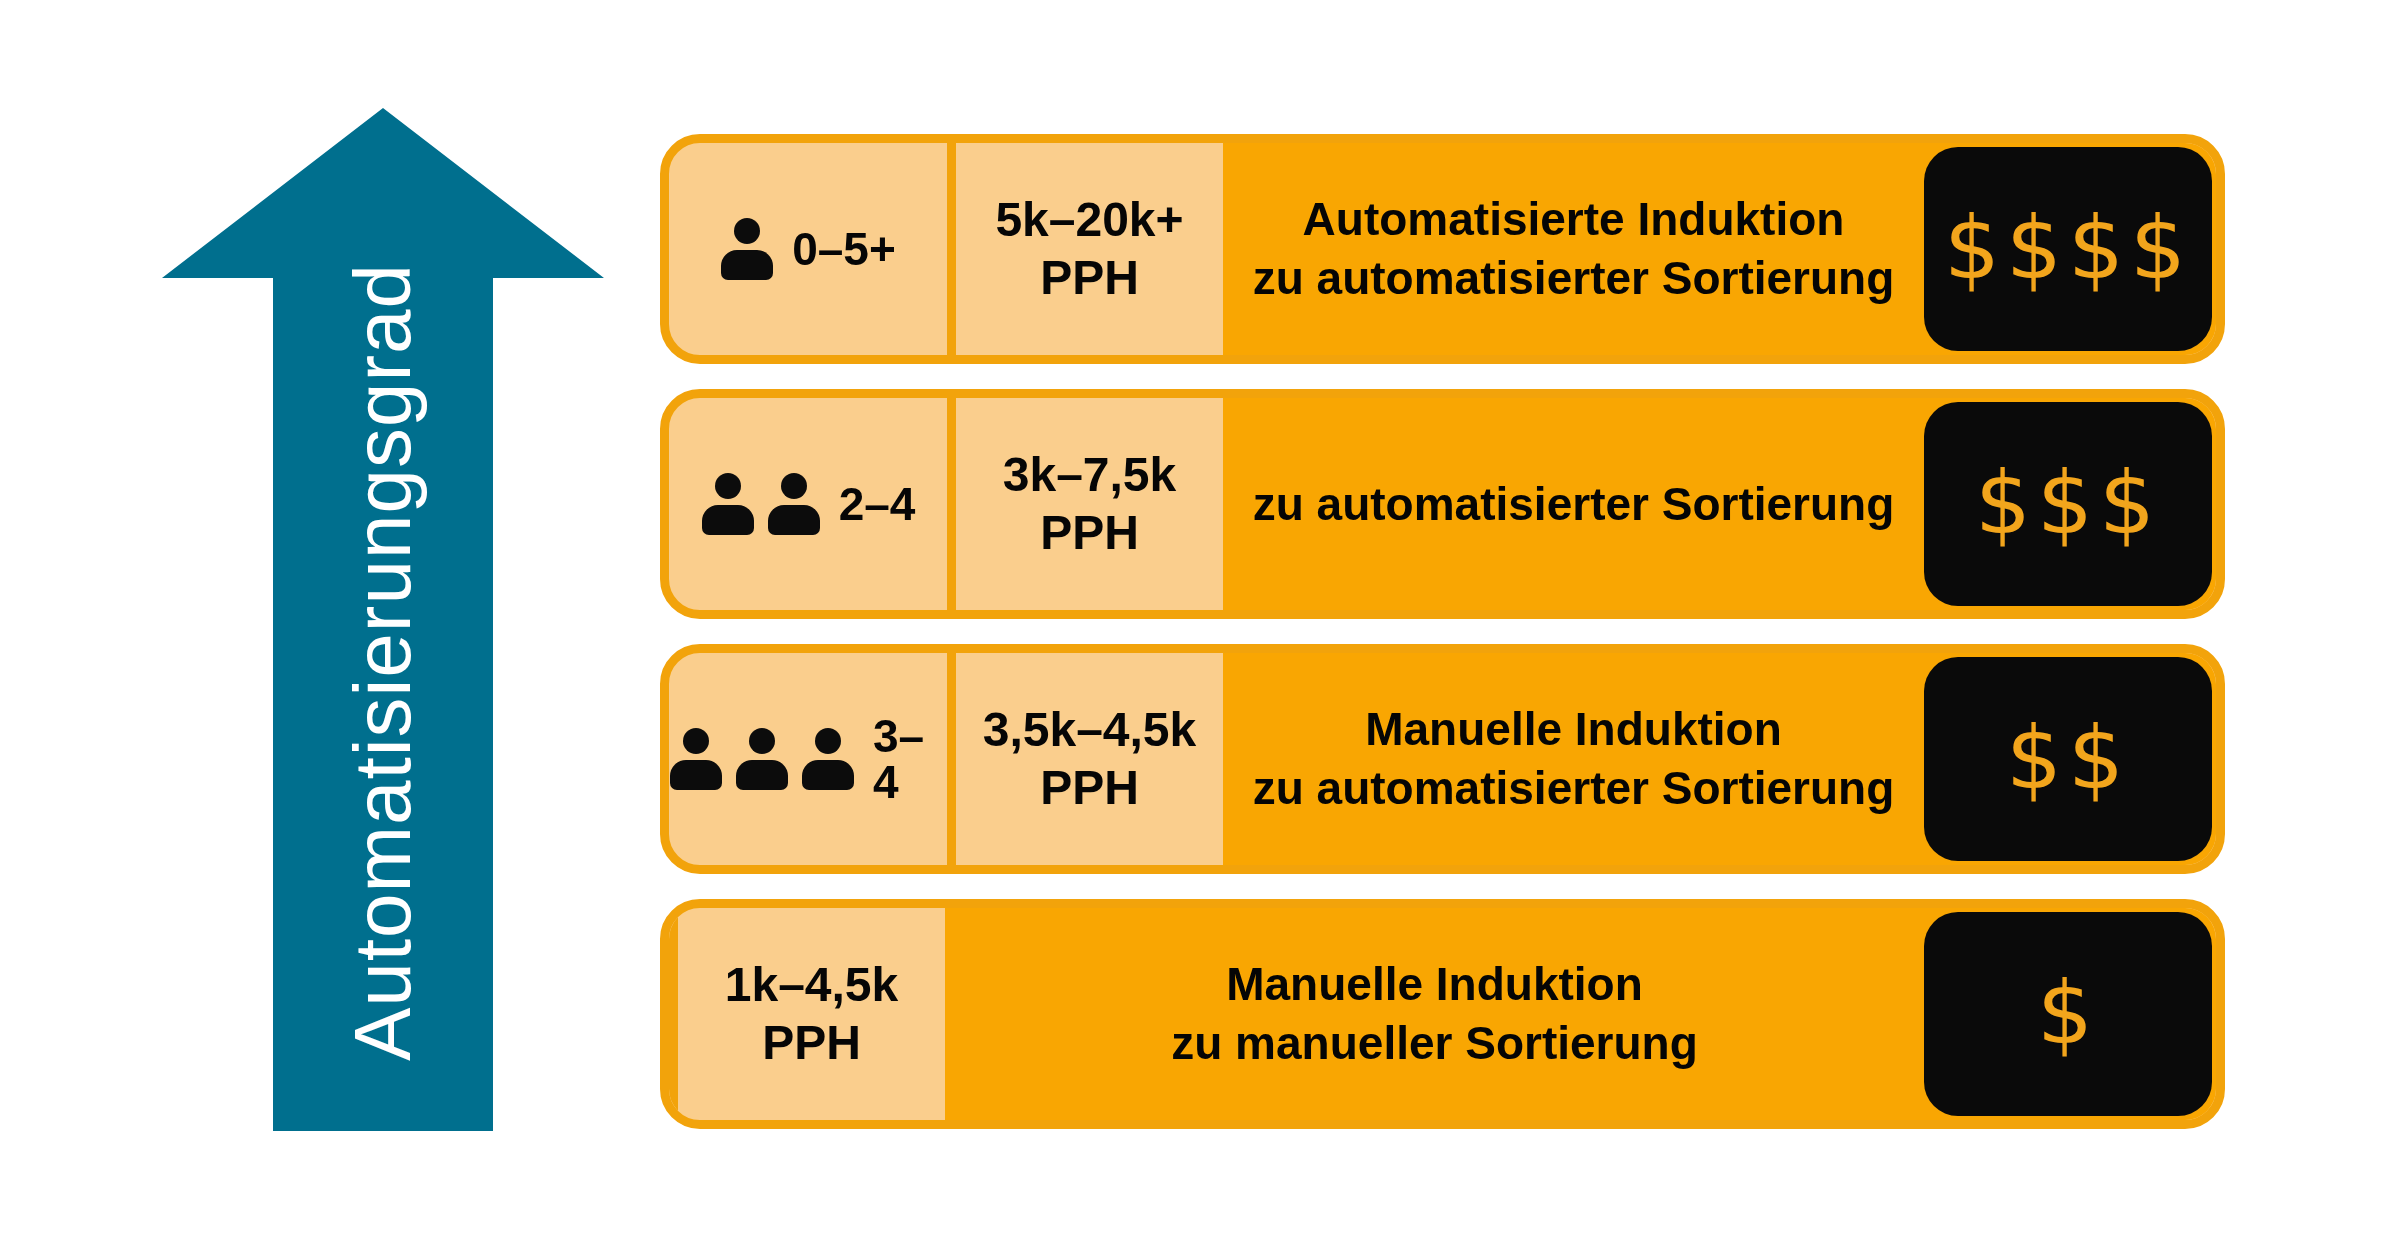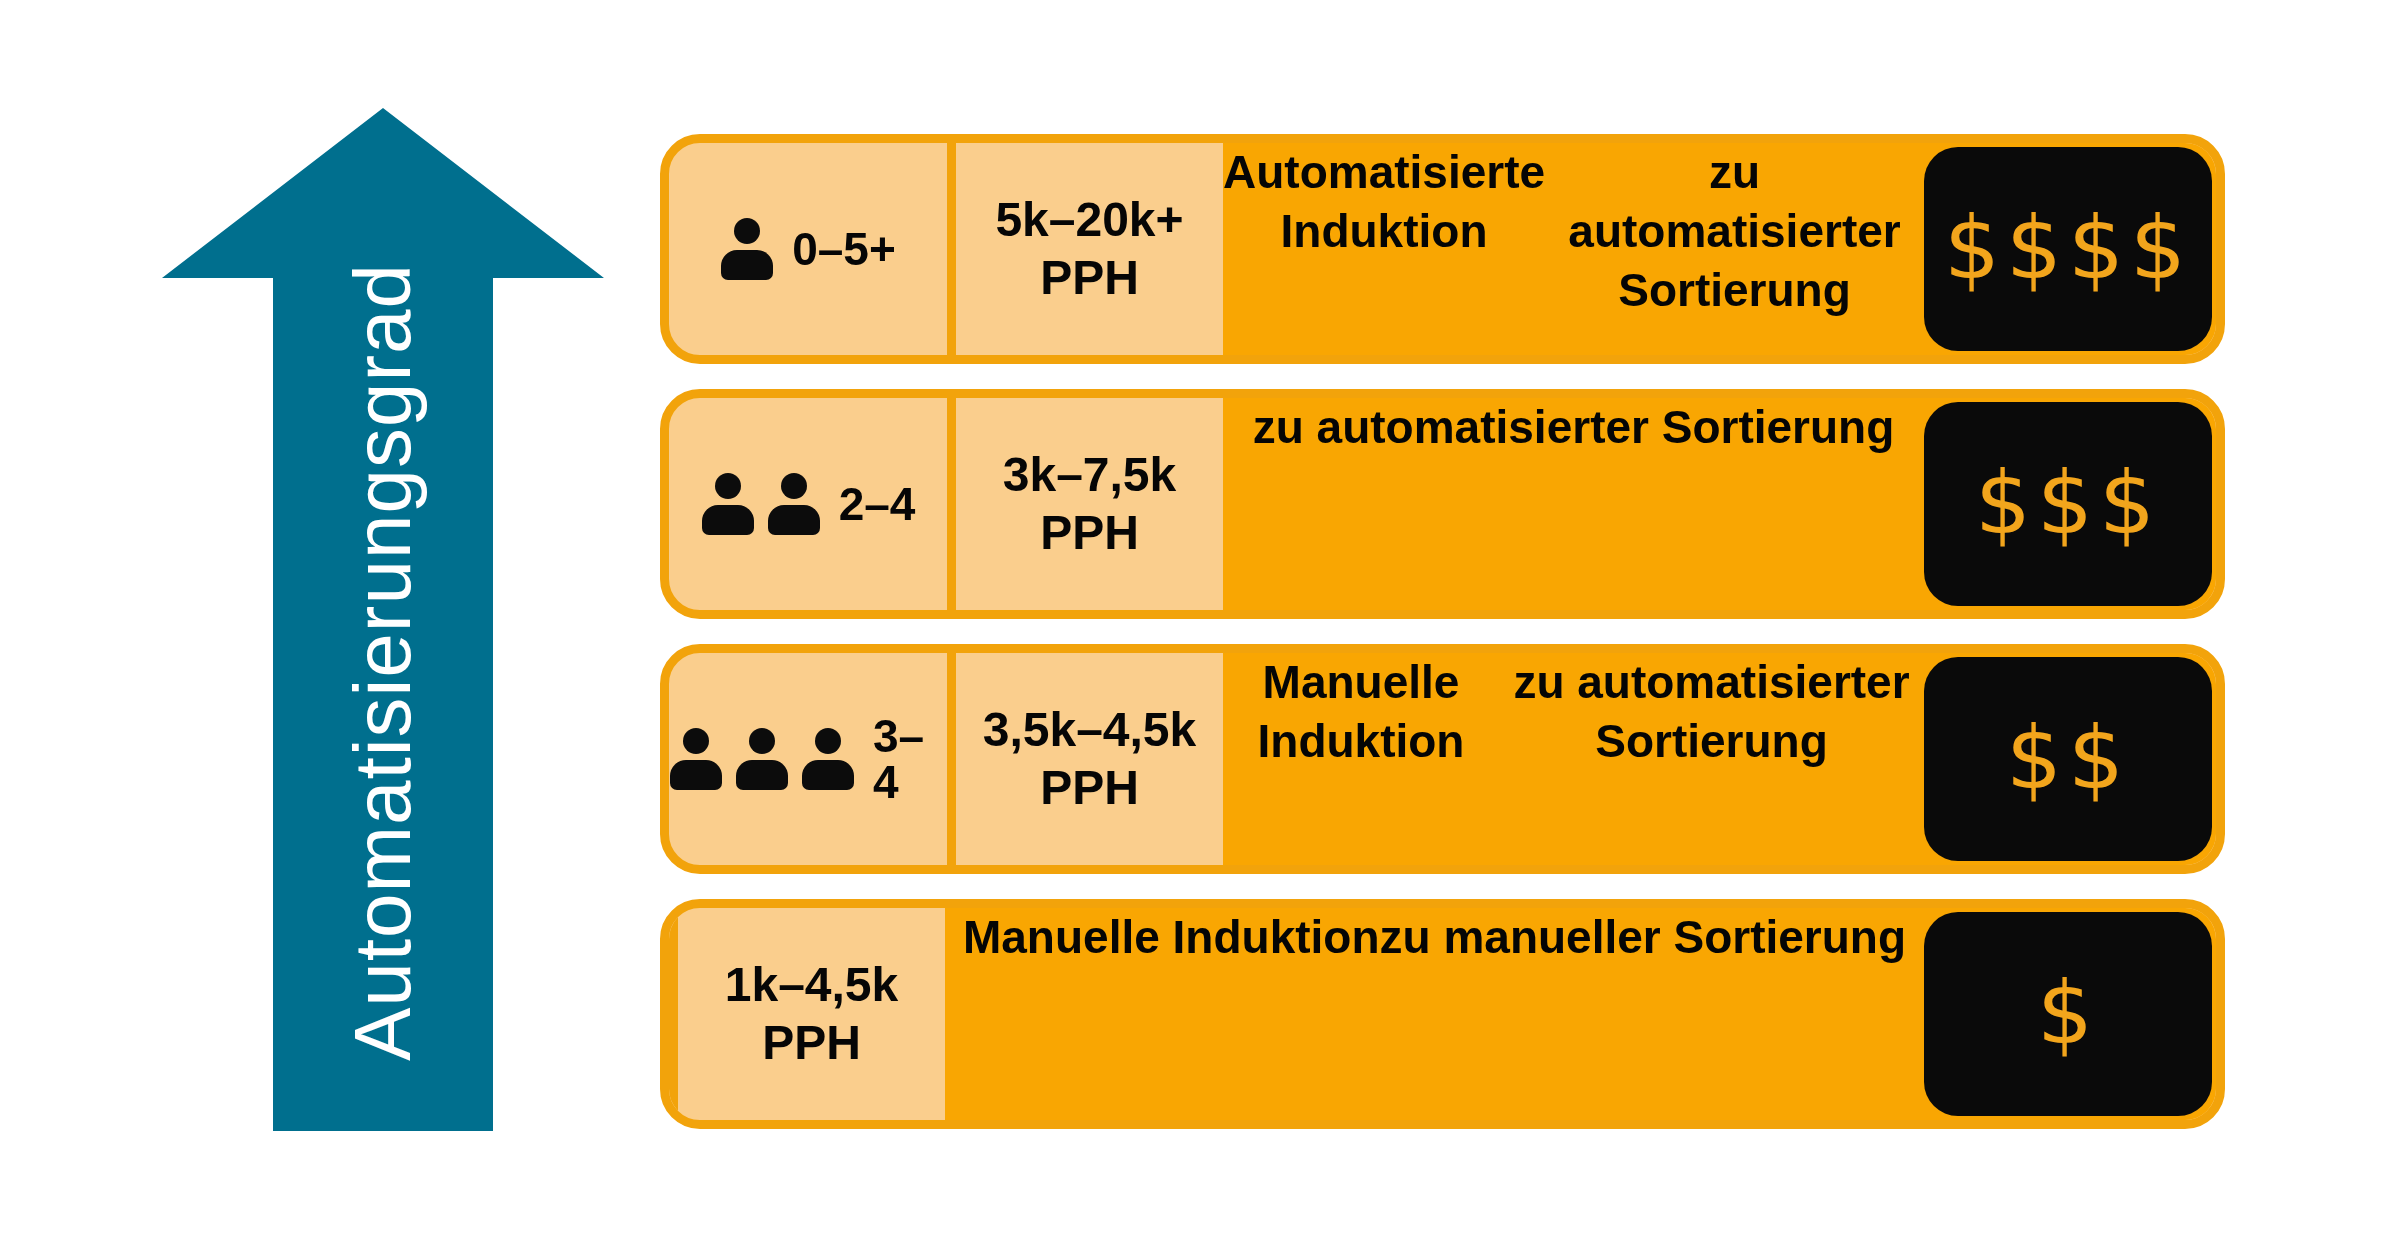--- a/index.html
+++ b/index.html
@@ -64,21 +64,21 @@
   .cell-pph{
     width:267px;flex:0 0 267px;
     display:flex;align-items:center;justify-content:center;border-radius:24px;
   }
   .pph-text{
     font-weight:700;font-size:48px;line-height:1.2;
     text-align:center;color:#060606;
   }
   .main-wrap{flex:1;background:#F9A602;display:flex;align-items:stretch;}
   .cell-main{
-    flex:1;display:flex;flex-direction:row;
+    flex:1;display:flex;flex-direction:column;
     justify-content:center;text-align:center;
   }
   .title-line{
     font-weight:700;font-size:46px;line-height:1.28;color:#050505;
   }
   .cell-cost{
     width:288px;flex:0 0 288px;
     margin:4px 4px 4px 0;
     background:#0A0A0A;
     border-radius:34px;

